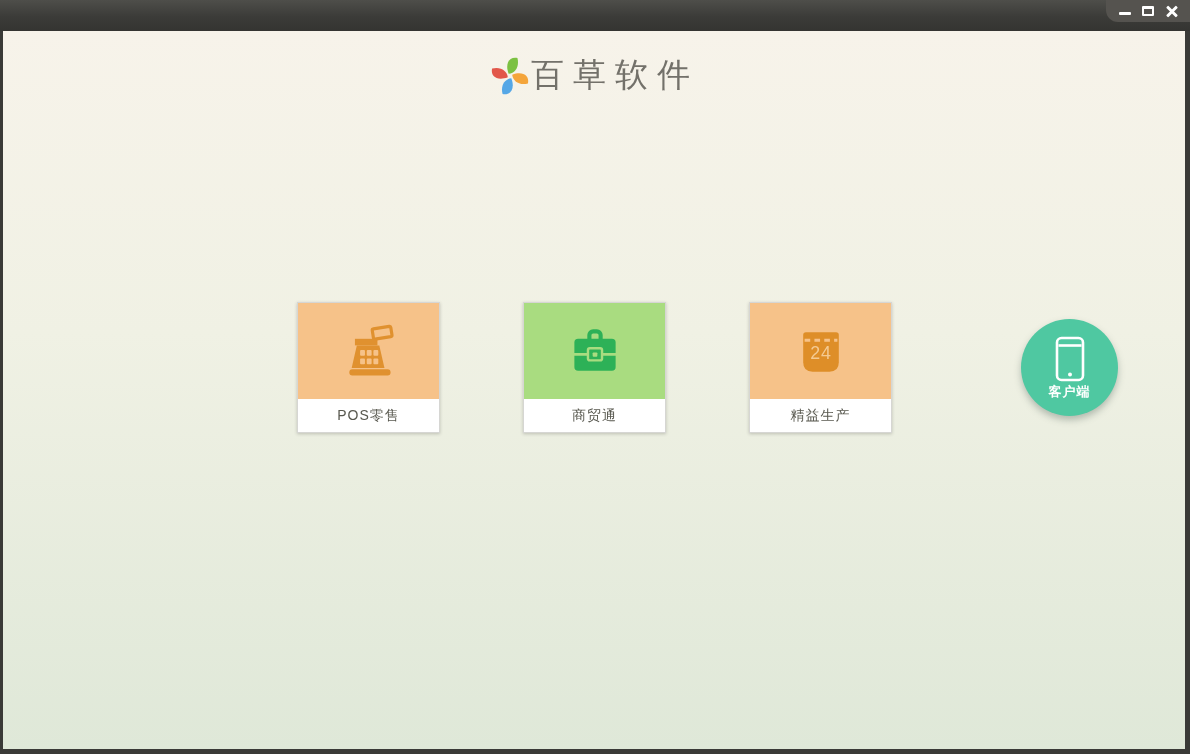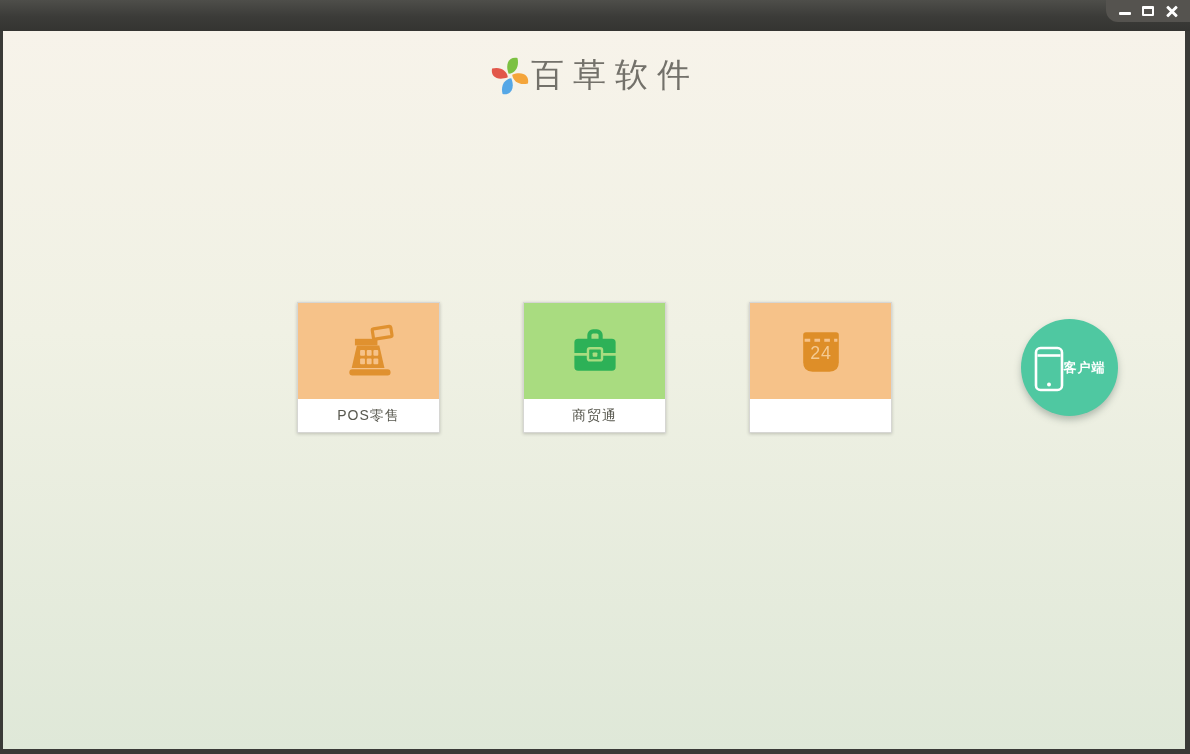--- a/index.html
+++ b/index.html
@@ -80,21 +80,21 @@
   .lean-num {
     fill:var(--card3-num); font-family:"Liberation Sans", sans-serif;
     font-size:19px; letter-spacing:1px;
   }
 
   
   .client-btn {
     position:absolute; left:1018px; top:288px; width:97px; height:97px;
     border-radius:50%; background:var(--client-circle);
     box-shadow:0 4px 7px rgba(70,90,80,0.35);
-    display:flex; align-items:center; justify-content:center;
+    display:flex; flex-direction:column; align-items:center; justify-content:center;
     cursor:pointer;
     font-family:Liberation Serif, serif;
   }
   .phone-icon { width:30px; height:46px; margin-top:2px; }
   .phone-stroke { fill:none; stroke:#fff; stroke-width:2.6; }
   .client-label { color:#fff; font-size:13px; font-weight:bold; letter-spacing:1px; margin-top:1px; }
 </style>
 </head>
 <body>
 
@@ -160,20 +160,21 @@
     </div>
 
     <div class="card card-3">
       <div class="card-top">
         <svg class="card-icon" viewBox="0 0 64 64">
           <path class="lean-fill" d="M13 15 Q13 12 16 12 L48 12 Q51 12 51 15 L51 44 Q51 54 41 54 L23 54 Q13 54 13 44 Z"></path>
           <line class="lean-dash" x1="14.5" y1="20.5" x2="49.5" y2="20.5"></line>
           <text class="lean-num" x="32" y="40.5" text-anchor="middle">24</text>
         </svg>
       </div>
+      <div class="card-label">精益生产</div>
     </div>
 
     <div class="client-btn">
       <svg class="phone-icon" viewBox="0 0 30 46">
         <rect class="phone-stroke" x="2" y="2" width="26" height="42" rx="4.5"></rect>
         <line class="phone-stroke" x1="3.5" y1="9.5" x2="26.5" y2="9.5"></line>
         <circle cx="15" cy="38.5" r="2" fill="#fff"></circle>
       </svg>
       <div class="client-label">客户端</div>
     </div>

